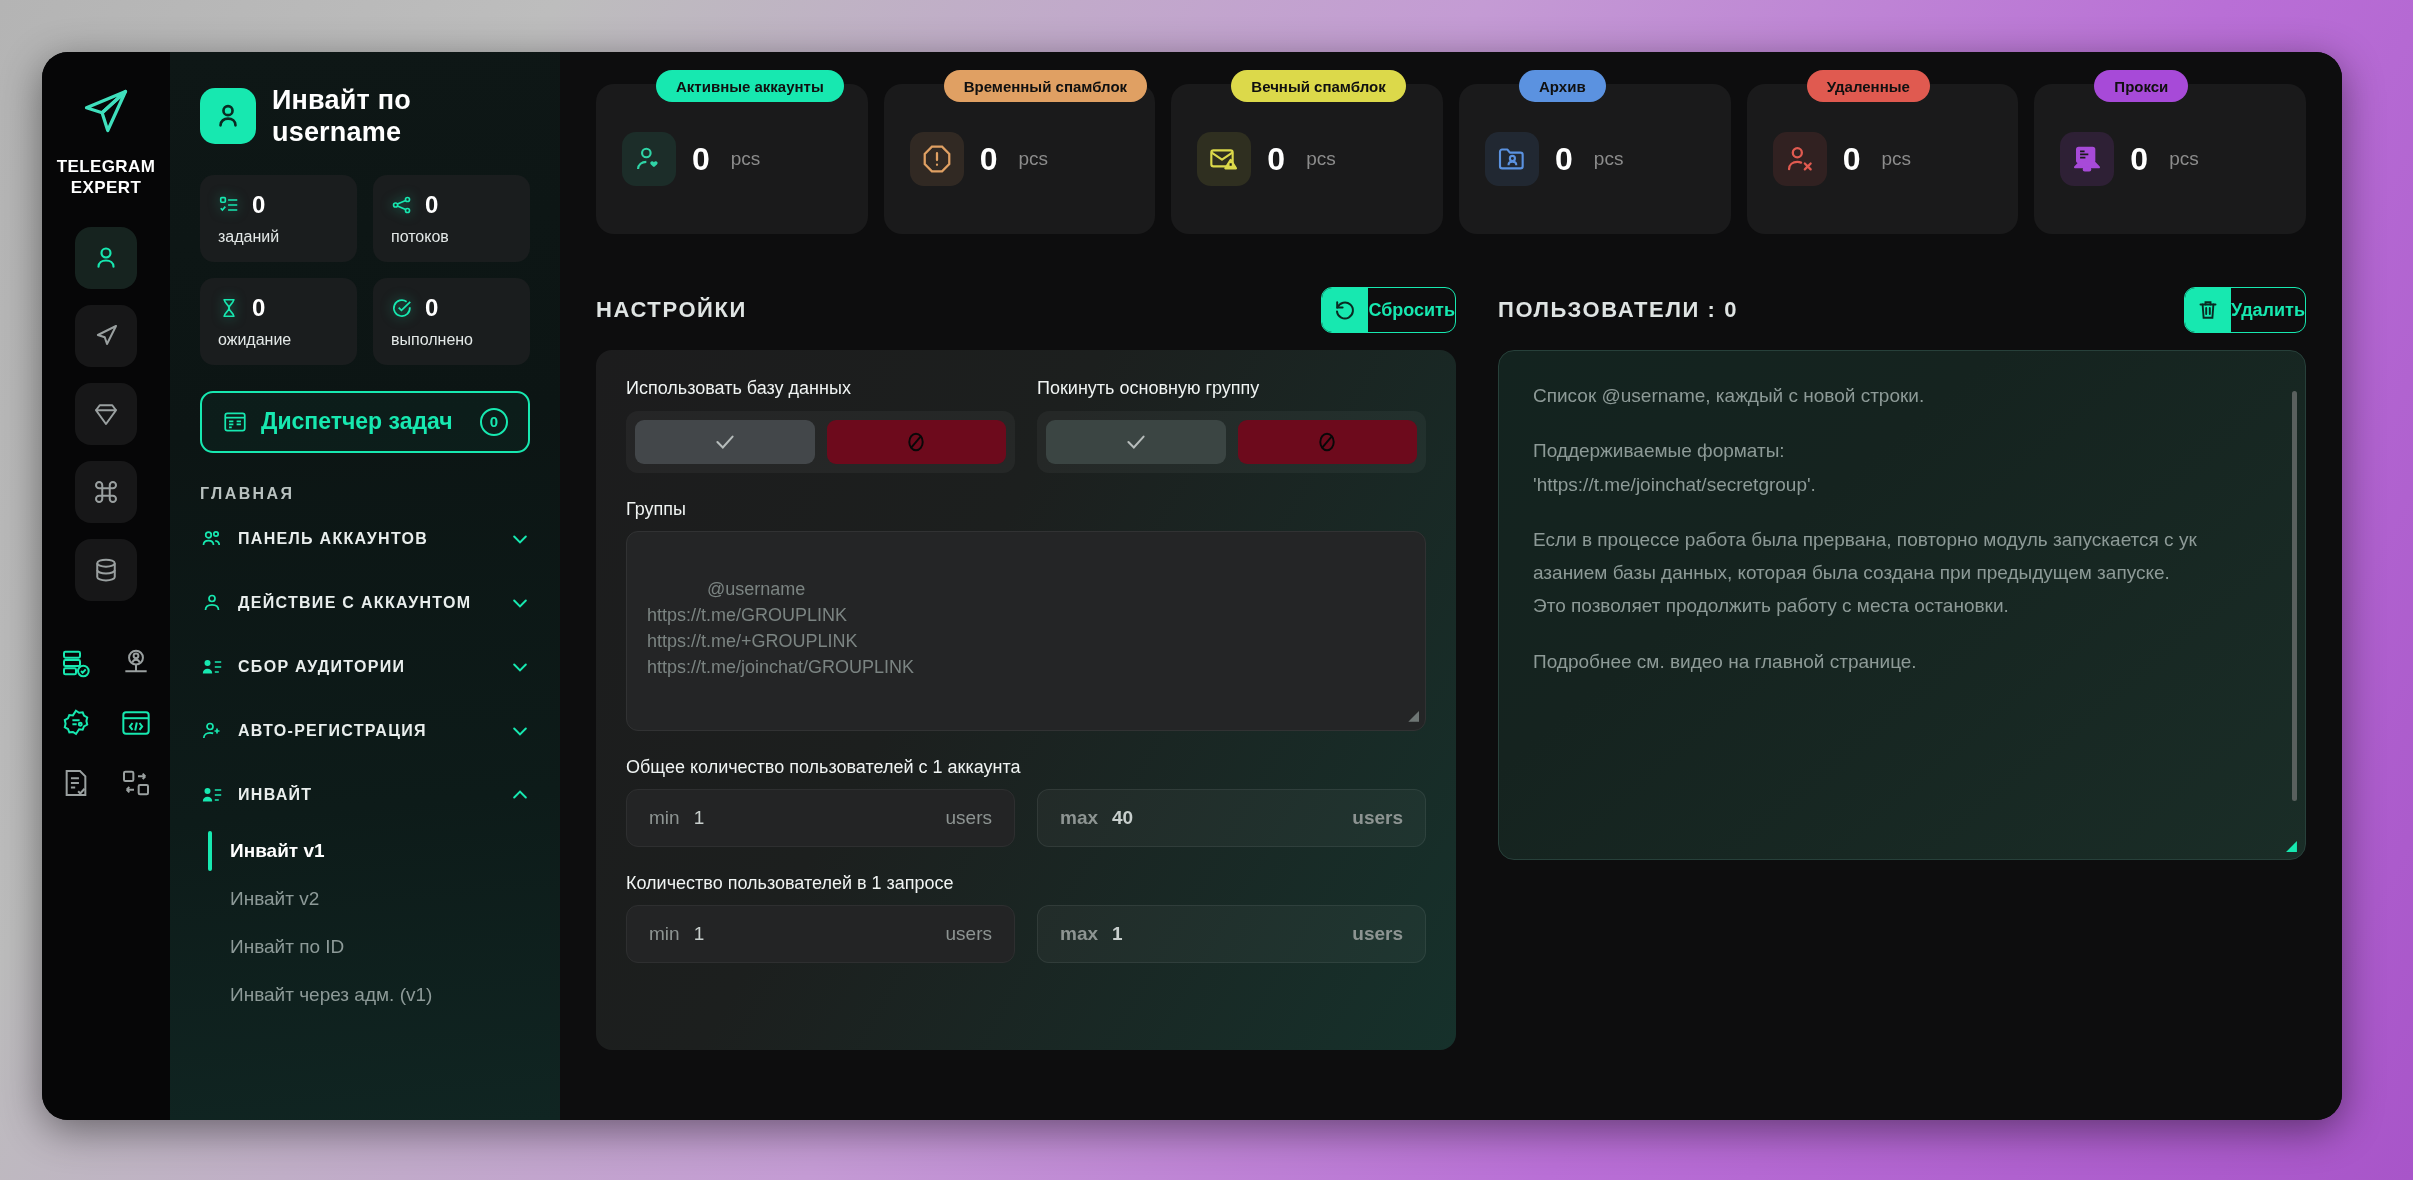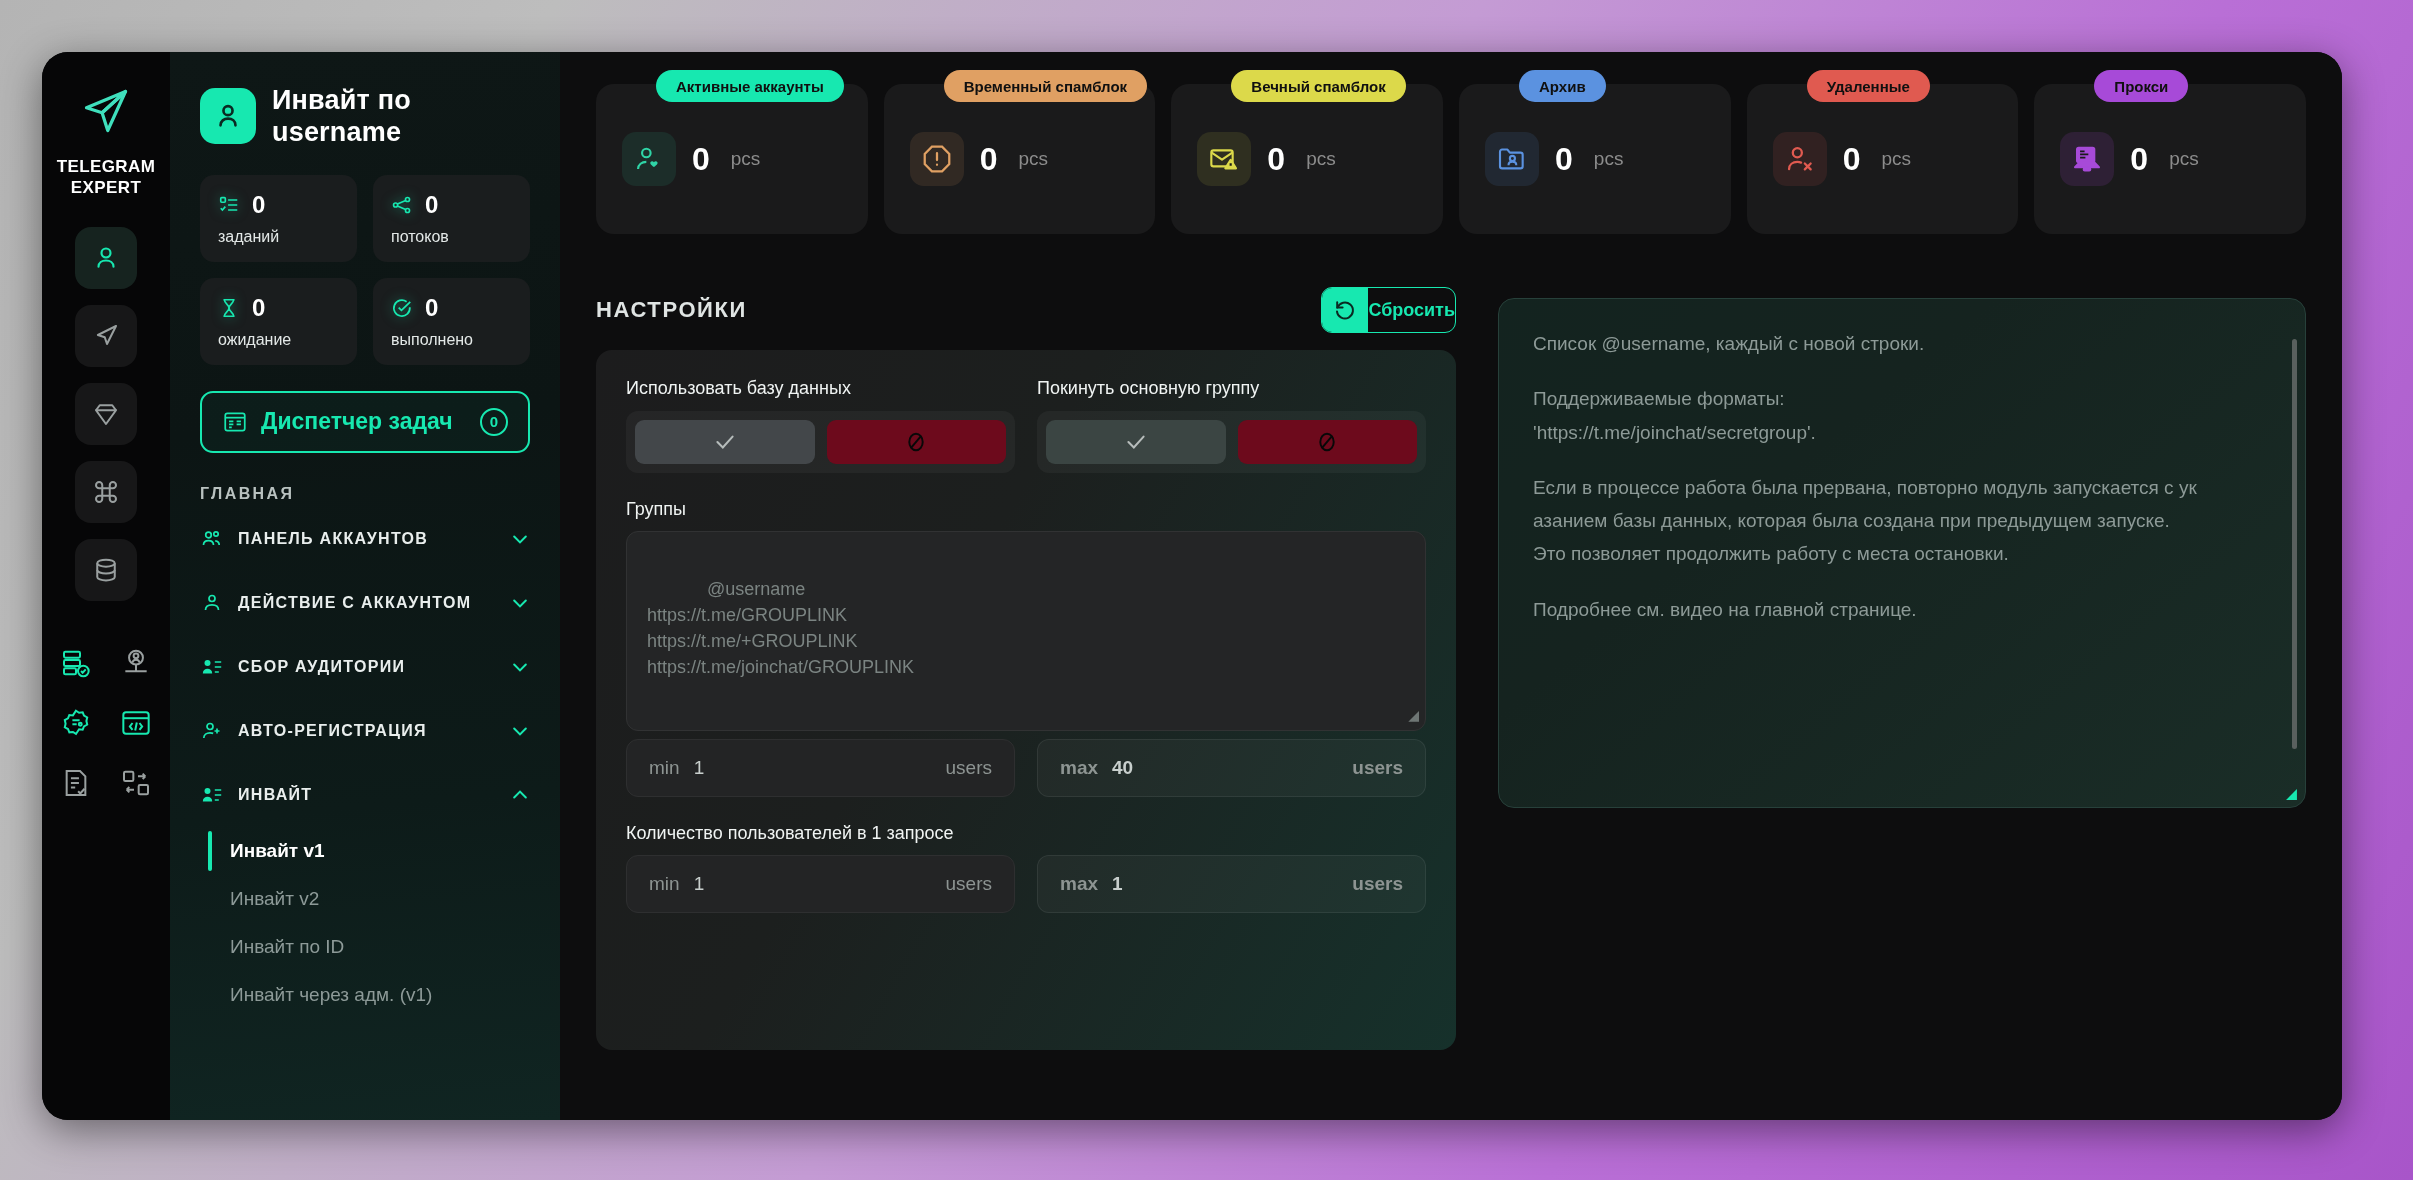--- a/index.html
+++ b/index.html
@@ -606,20 +606,21 @@
 
           <div class="ta-label">Группы</div>
           <div class="groups-ta">
             <span>@username
 https://t.me/GROUPLINK
 https://t.me/+GROUPLINK
 https://t.me/joinchat/GROUPLINK</span>
             <span class="ta-resize">◢</span>
           </div>
 
+          <div class="ta-label">Общее количество пользователей с 1 аккаунта</div>
           <div class="minmax-row">
             <div class="mm-field">
               <span class="mm-prefix">min</span>
               <span class="mm-value">1</span>
               <span class="mm-unit">users</span>
             </div>
             <div class="mm-field glass">
               <span class="mm-prefix">max</span>
               <span class="mm-value">40</span>
               <span class="mm-unit">users</span>
@@ -636,20 +637,34 @@
             <div class="mm-field glass">
               <span class="mm-prefix">max</span>
               <span class="mm-value">1</span>
               <span class="mm-unit">users</span>
             </div>
           </div>
         </div>
       </div>
 
       <div class="col-right">
+        <div class="col-head">
+          <div class="col-head-title">ПОЛЬЗОВАТЕЛИ : 0</div>
+          <div class="pill-btn">
+            <div class="pill-ico">
+              <svg viewBox="0 0 24 24" fill="none" stroke="#0a2a22" stroke-width="1.9" stroke-linecap="round">
+                  <path d="M4.5 6.5h15"></path>
+                  <path d="M9.5 6.5V4.3h5v2.2"></path>
+                  <path d="M6.6 6.5l1 13.2h8.8l1-13.2"></path>
+                  <path d="M10.2 10v6M13.8 10v6"></path>
+                </svg>
+            </div>
+            <div class="pill-text">Удалить</div>
+          </div>
+        </div>
 
         <div class="users-ta">
           <p>Список @username, каждый с новой строки.</p>
           <div class="gap"></div>
           <p>Поддерживаемые форматы:</p>
           <p>'https://t.me/joinchat/secretgroup'.</p>
           <div class="gap"></div>
           <p>Если в процессе работа была прервана, повторно модуль запускается с ук</p>
           <p>азанием базы данных, которая была создана при предыдущем запуске.</p>
           <p>Это позволяет продолжить работу с места остановки.</p>

